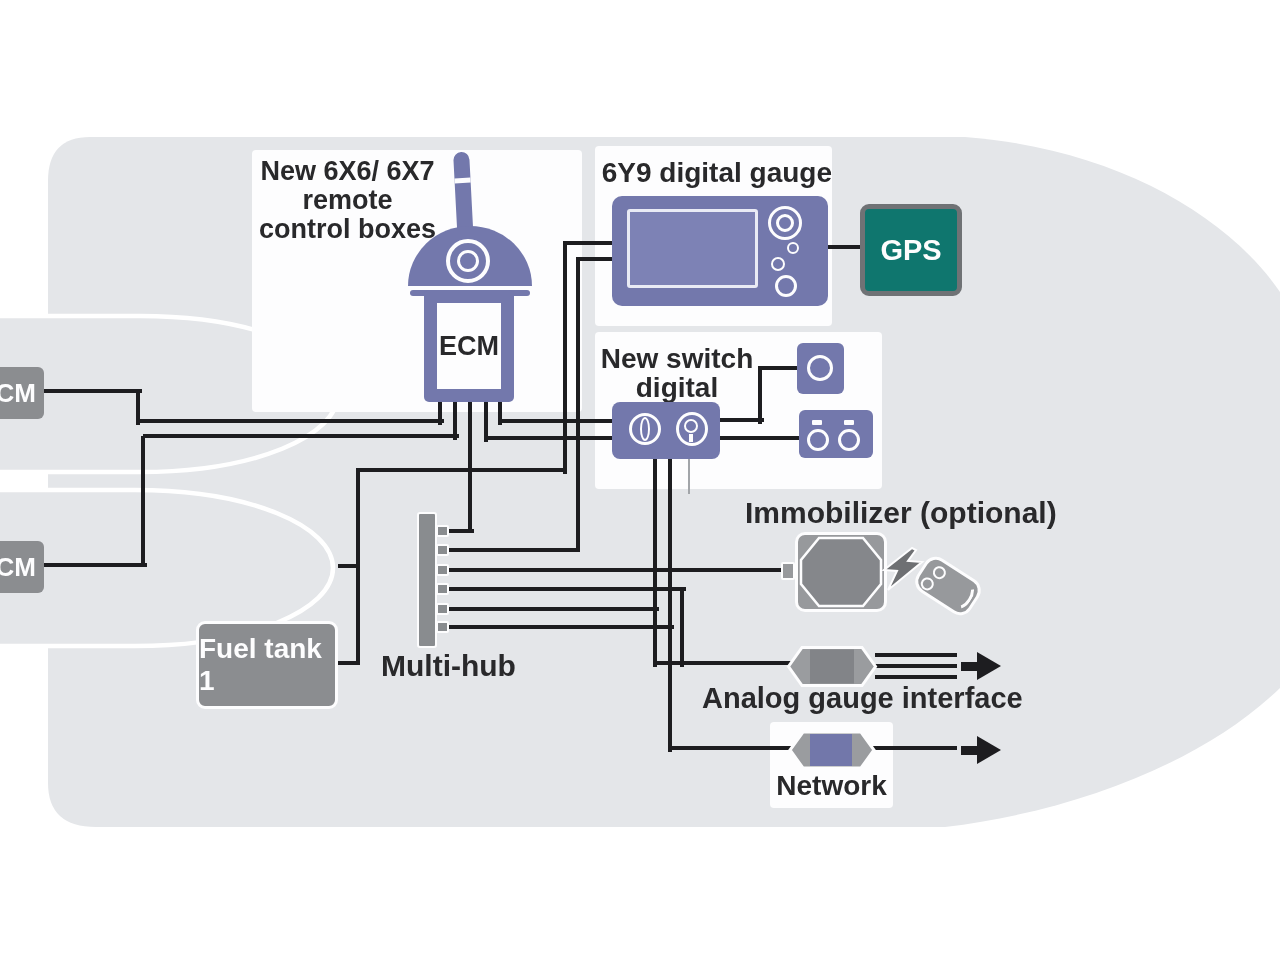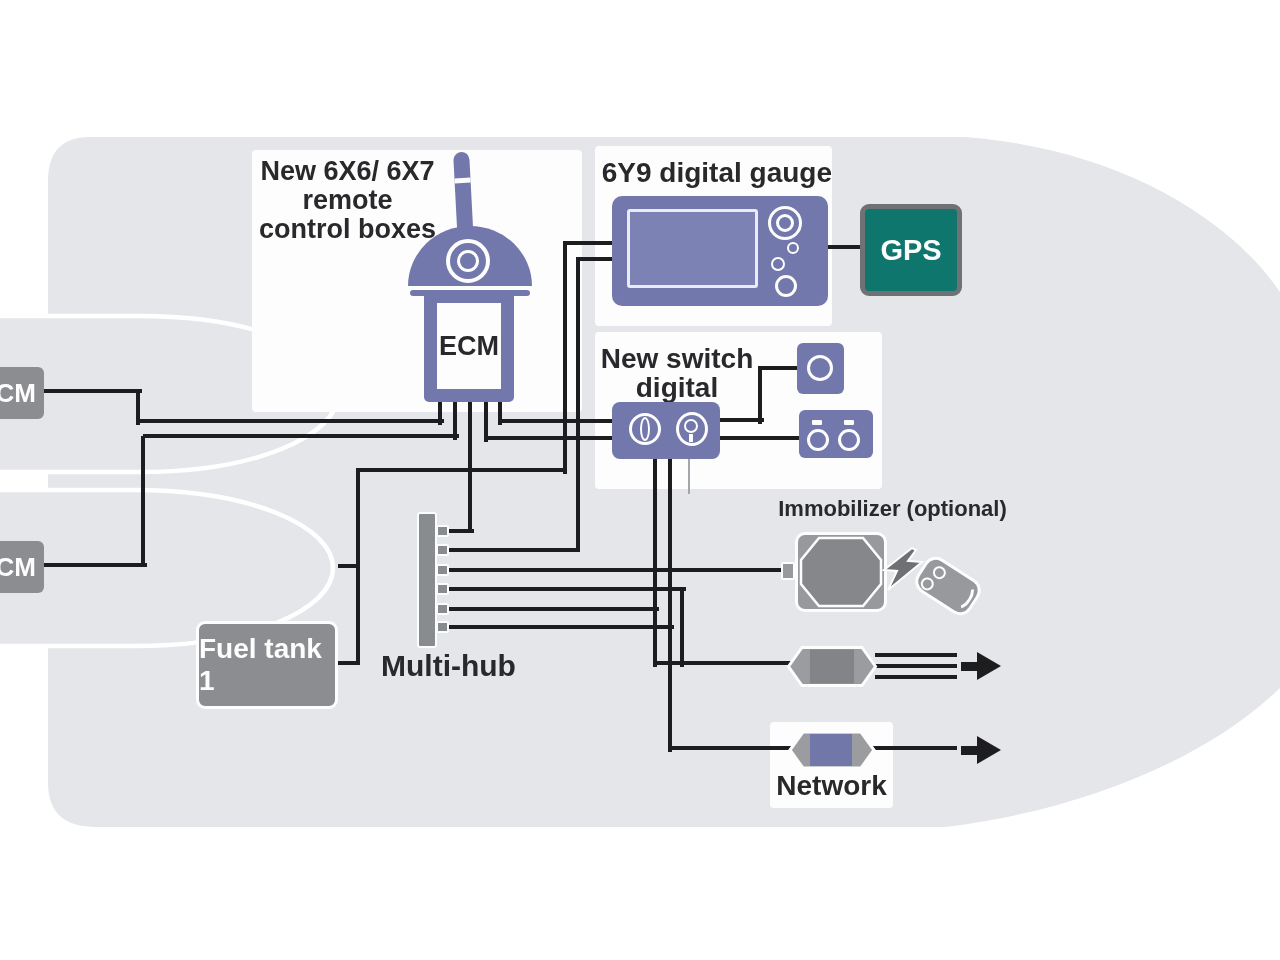--- a/index.html
+++ b/index.html
@@ -135,21 +135,21 @@
 
   <div class="purplebox" style="left:797px;top:343px;width:47px;height:51px;border-radius:6px"></div>
   <div class="ring" style="left:807px;top:355px;width:26px;height:26px"></div>
 
   <div class="purplebox" style="left:799px;top:410px;width:74px;height:48px;border-radius:6px"></div>
   <div class="abs" style="left:812px;top:420px;width:10px;height:5px;background:var(--white);border-radius:1px"></div>
   <div class="abs" style="left:844px;top:420px;width:10px;height:5px;background:var(--white);border-radius:1px"></div>
   <div class="ring" style="left:807px;top:429px;width:22px;height:22px"></div>
   <div class="ring" style="left:838px;top:429px;width:22px;height:22px"></div>
 
-  <div class="lbl" style="left:745px;top:496px;width:295px;font-size:22px;text-align:center">Immobilizer (optional)</div>
+  <div class="lbl" style="left:745px;top:496px;width:295px;font-size:30px;text-align:center">Immobilizer (optional)</div>
   <div class="abs" style="left:795px;top:532px;width:92px;height:80px;background:var(--gray_component);border:3px solid var(--white);border-radius:10px"></div>
   <svg width="80" height="68" style="left:801px;top:538px">
     <polygon points="18,0 62,0 80,22 80,46 62,68 18,68 0,46 0,22" fill="#85878b" stroke="var(--white)" stroke-width="2.5"></polygon>
   </svg>
   <div class="abs" style="left:781px;top:562px;width:14px;height:18px;background:var(--gray_component);border:2px solid var(--white);border-radius:2px"></div>
   <svg width="44" height="52" style="left:882px;top:546px">
     <path d="M 30 2 L 2 24 L 15 25 L 6 44 L 40 16 L 26 15 L 34 4 Z" fill="#6e7073" stroke="var(--white)" stroke-width="2"></path>
   </svg>
   <div class="abs" style="left:916px;top:566px;width:64px;height:40px;background:var(--gray_component);border:3px solid var(--white);border-radius:13px;transform:rotate(33deg)">
     <div class="ring" style="left:8px;top:4px;width:13px;height:13px;border-width:2px"></div>
@@ -169,20 +169,21 @@
   <div class="abs" style="left:436px;top:603px;width:13px;height:12px;background:#898c8f;border:2px solid var(--white);border-radius:2px"></div>
   <div class="abs" style="left:436px;top:621px;width:13px;height:12px;background:#898c8f;border:2px solid var(--white);border-radius:2px"></div>
   <div class="lbl" style="left:381px;top:649px;font-size:30px">Multi-hub</div>
 
   <svg width="92" height="43" style="left:786px;top:645px">
     <polygon points="16,2.5 76,2.5 89.5,21.5 76,40.5 16,40.5 2.5,21.5" fill="#9a9c9f" stroke="var(--white)" stroke-width="3"></polygon>
     <rect x="24" y="4.5" width="44" height="34" fill="var(--gray_dark)"></rect>
   </svg>
   <div class="arrowbar" style="left:961px;top:662px"></div>
   <div class="arrowhead" style="left:977px;top:652px"></div>
+  <div class="lbl" style="left:702px;top:682px;font-size:29px">Analog gauge interface</div>
 
   <svg width="88" height="40" style="left:788px;top:730px">
     <polygon points="15,2 73,2 86,20 73,38 15,38 2,20" fill="#9a9c9f" stroke="var(--white)" stroke-width="3"></polygon>
     <rect x="22" y="4" width="42" height="32" fill="#7277aa"></rect>
   </svg>
   <div class="lbl" style="left:770px;top:770px;width:123px;font-size:28px;text-align:center">Network</div>
   <div class="arrowbar" style="left:961px;top:746px"></div>
   <div class="arrowhead" style="left:977px;top:736px"></div>
 
 </div>

